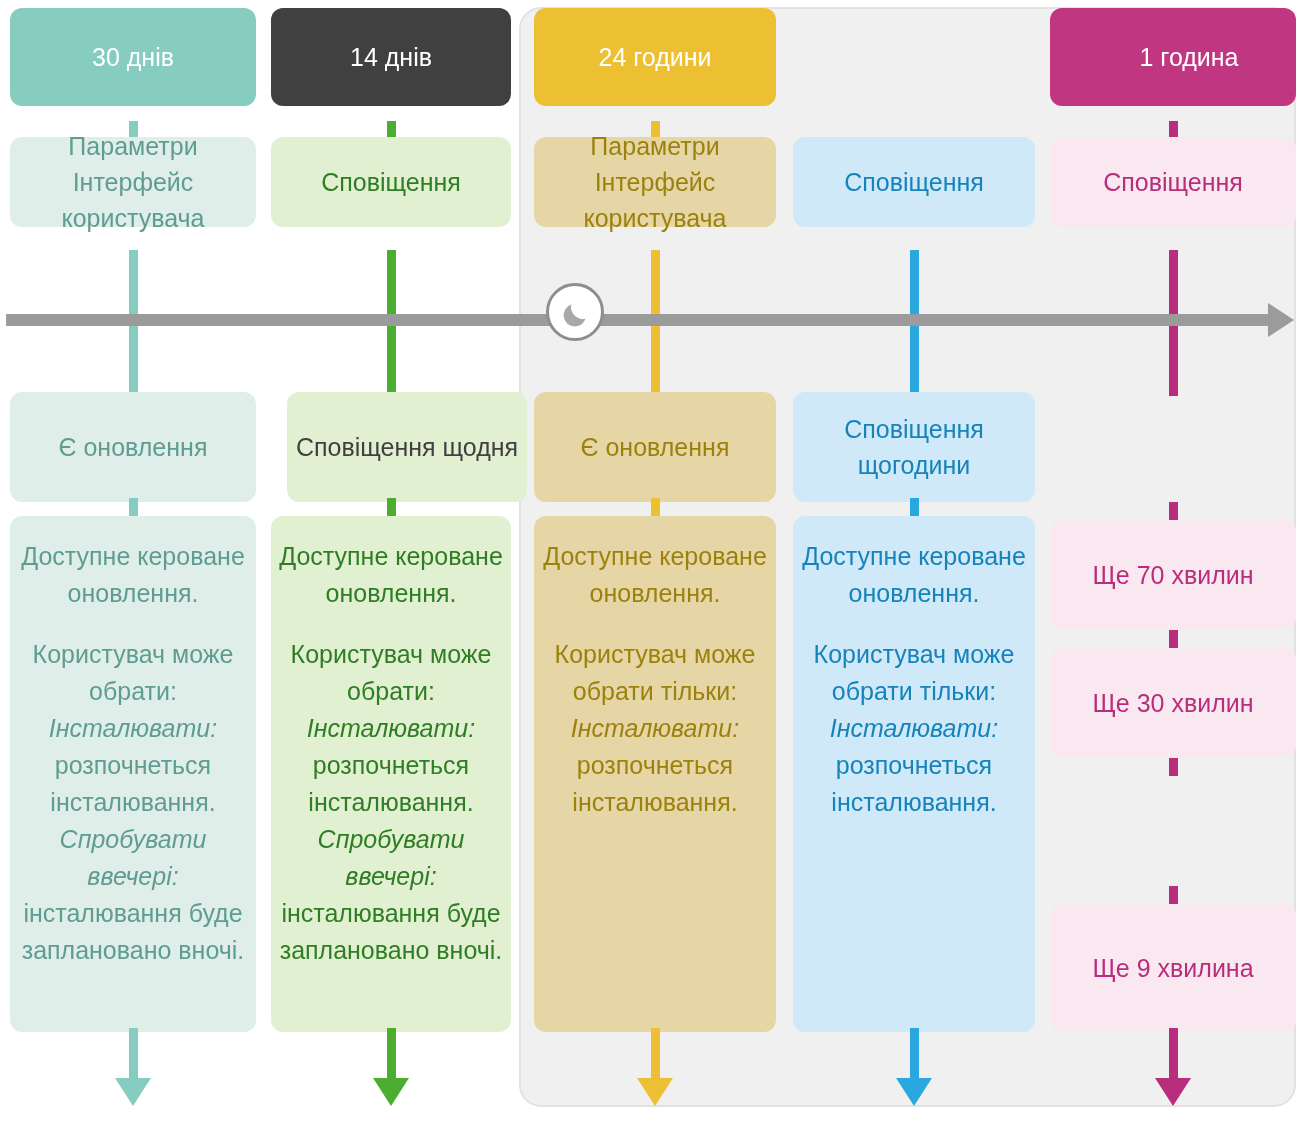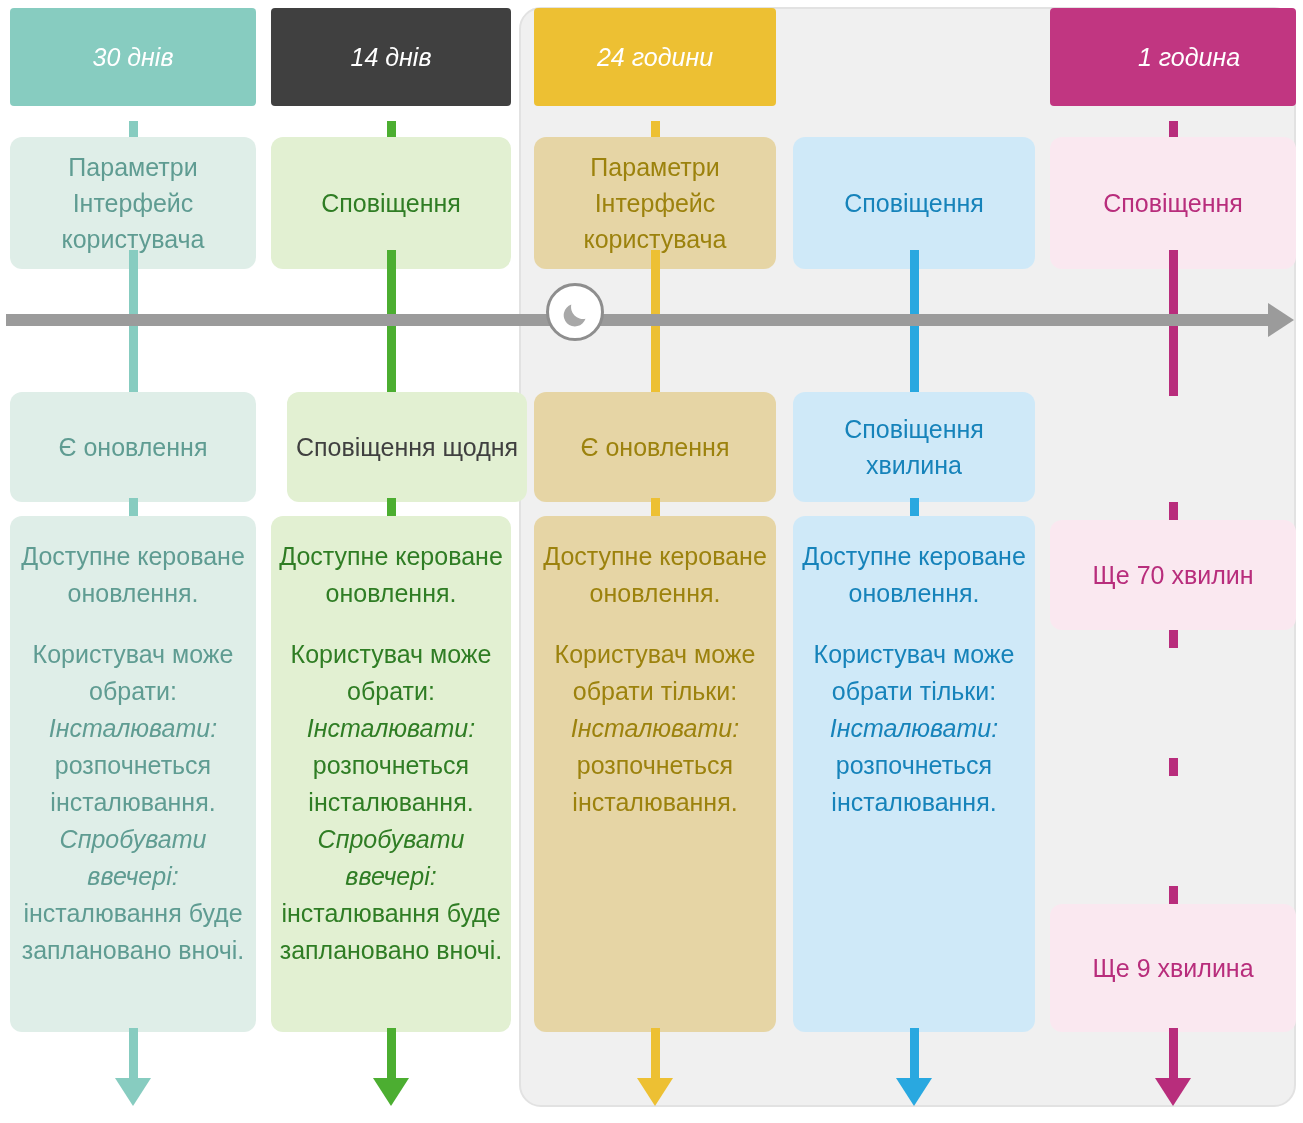--- a/index.html
+++ b/index.html
@@ -46,36 +46,35 @@
   }
   .moon-badge svg{position:absolute;left:10px;top:10px;}
 
   
   .col{position:absolute;top:0;height:1123px;}
 
   .header-box{
     position:absolute;
     left:0;width:100%;
     top:8px;height:98px;
-    border-radius:4px;
+    border-radius:12px;
     display:flex;align-items:center;justify-content:center;
     color:#ffffff;font-size:25px;
     box-sizing:border-box;
     text-align:center;
-    font-style:italic;
   }
   .pale-box{
     position:absolute;left:0;width:100%;
     border-radius:12px;
     display:flex;align-items:center;justify-content:center;
     text-align:center;font-size:25px;line-height:36px;
     box-sizing:border-box;
     padding:6px 8px;
   }
-  .r2{top:137px;height:132px;}
+  .r2{top:137px;height:90px;}
   .r3{top:392px;height:110px;}
   .r4{top:516px;height:516px;align-items:flex-start;padding-top:22px;}
 
   .body-text{font-size:25px;line-height:37px;text-align:center;}
   .body-text em{font-style:italic;}
   .body-text .gap{display:block;height:24px;}
 
   
   .conn{position:absolute;width:9px;left:50%;margin-left:-4px;}
   .c1{top:121px;height:20px;}   
@@ -167,21 +166,21 @@
       </div>
     </div>
     <div class="conn c5" style="background:#edc033;"></div>
     <div class="down-arrow" style="color:#edc033;"></div>
   </div>
 
   <div class="col" style="left:793px;width:242px;">
     <div class="pale-box r2" style="background:#cfe9f8;color:#1683ba;">Сповіщення</div>
     <div class="conn c2" style="background:#29a8e0;"></div>
     <div class="conn c3" style="background:#29a8e0;"></div>
-    <div class="pale-box r3" style="background:#cfe9f8;color:#1683ba;">Сповіщення хвилина</div>
+    <div class="pale-box r3" style="background:#cfe9f8;color:#1683ba;">Сповіщення щогодини</div>
     <div class="conn c4" style="background:#29a8e0;"></div>
     <div class="pale-box r4" style="background:#cfe9f8;color:#1683ba;">
       <div class="body-text">
         <span>Доступне кероване оновлення.</span>
         <span class="gap"></span>
         <span>Користувач може обрати тільки:</span>
         <em>Інсталювати:</em><span> розпочнеться інсталювання.</span>
       </div>
     </div>
     <div class="conn c5" style="background:#29a8e0;"></div>
@@ -192,20 +191,21 @@
     <div class="header-box" style="background:#c13681;padding-left:32px;">1 година</div>
     <div class="conn c1" style="background:#b82d7c;"></div>
     <div class="pale-box r2" style="background:#fae8f0;color:#b82d7c;">Сповіщення</div>
     <div class="conn c2" style="background:#b82d7c;"></div>
     <div class="conn c3" style="background:#b82d7c;"></div>
 
     <div class="pconn" style="top:502px;"></div>
     <div class="pbox" style="top:520px;">Ще 70 хвилин</div>
 
     <div class="pconn" style="top:630px;"></div>
+    <div class="pbox" style="top:648px;">Ще 30 хвилин</div>
 
     <div class="pconn" style="top:758px;"></div>
 
     <div class="pconn" style="top:886px;"></div>
     <div class="pbox" style="top:904px;height:128px;">Ще 9 хвилина</div>
 
     <div class="conn c5" style="background:#b82d7c;"></div>
     <div class="down-arrow" style="color:#b82d7c;"></div>
   </div>
 

